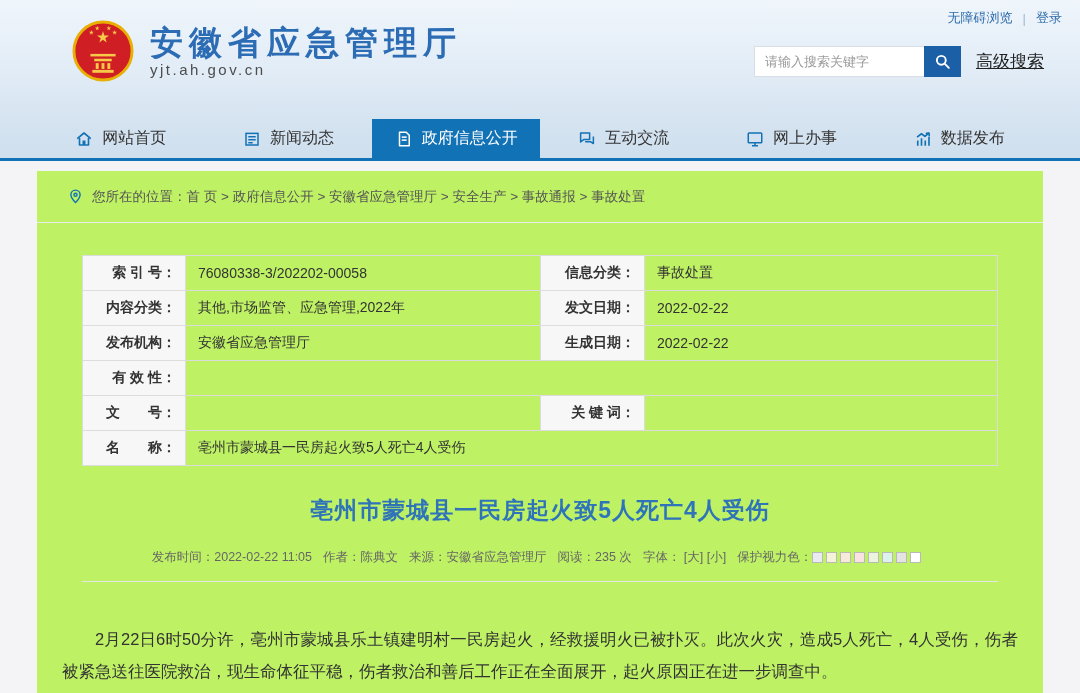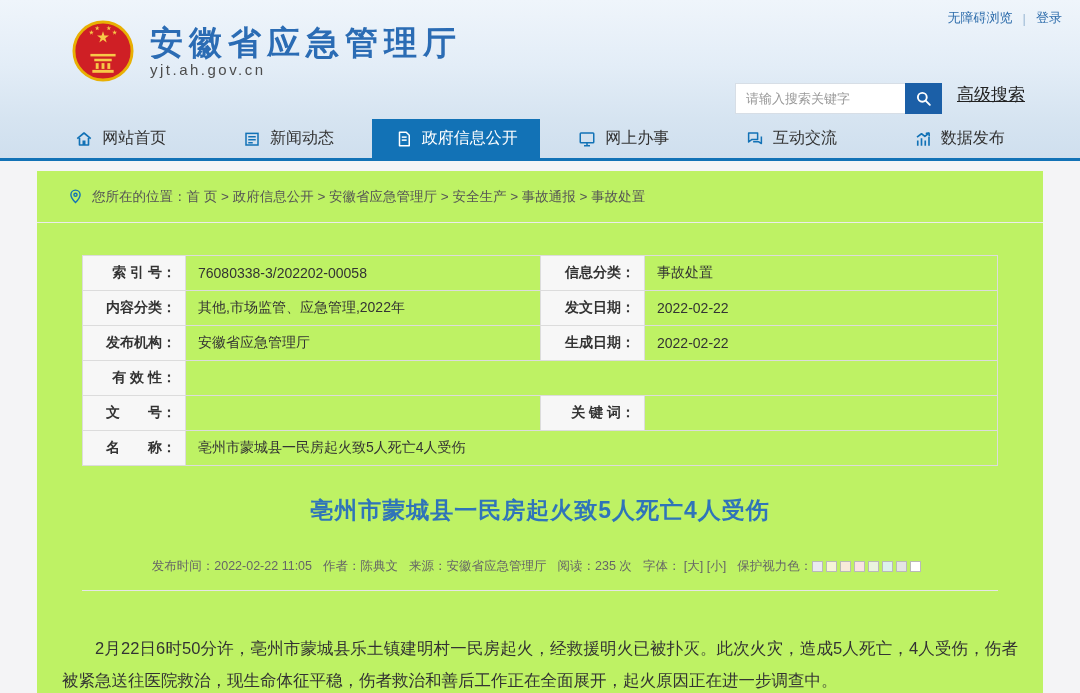--- a/index.html
+++ b/index.html
@@ -21,21 +21,21 @@
   .topbar .sep { color:#9db9d4; }
   .logo-row { display:flex; align-items:center; padding:20px 0 0 72px; }
   .emblem { width:62px; height:62px; flex:0 0 62px; }
   .logo-text { margin-left:16px; }
   .site-name {
     font-size:33px; font-weight:bold; color:#2b6cb4; letter-spacing:6px; line-height:36px;
   }
   .site-url {
     font-size:15px; font-weight:normal; color:#4d4d4d; letter-spacing:2.5px; 
   }
-  .search-area { position:absolute; top:46px; right:55px; display:flex; align-items:flex-start;margin-top:37px; }
+  .search-area { position:absolute; top:46px; right:36px; display:flex; align-items:center; }
   .search-input {
     width:170px; height:31px; border:1px solid #d7dee6; border-right:none;
     padding:0 10px; font-size:13px; color:#333; outline:none; background:#fff;
     font-family:"Liberation Sans","DejaVu Sans",sans-serif;
   }
   .search-input::placeholder { color:#999; }
   .search-btn {
     width:37px; height:31px; background:#1b5fa7; border:none; cursor:pointer;
     display:flex; align-items:center; justify-content:center;
   }
@@ -76,21 +76,21 @@
   .info-table td.val { padding-left:12px; color:#333; }
   
   .article-title {
     text-align:center; color:#2f74b9; font-size:23px; font-weight:bold; margin-top:29px;
     letter-spacing:1px;
   }
   .article-meta {
     text-align:center; color:#666; font-size:12.5px; margin-top:19px;
     display:flex; justify-content:center; align-items:center; gap:4px;
   }
-  .article-meta .grp { margin:13px 7px 0 0; }
+  .article-meta .grp { margin:4px 7px 0 0; }
   .article-meta .fontsize { cursor:pointer; }
   .eye-swatches { display:inline-flex; gap:3px; vertical-align:middle; }
   .eye-swatch { width:11px; height:11px; border:1px solid #b9b9b9; cursor:pointer; display:inline-block; }
   .divider { border-top:1px solid #e6e6e6; margin:15px 45px 0; }
   .article-body {
     padding:41px 25px 0; font-size:16.5px; color:#333; line-height:32px;
     text-align:justify; text-indent:2em;
   }
 </style>
 </head>
@@ -168,36 +168,36 @@
           <svg viewBox="0 0 24 24" fill="none" stroke="currentColor" stroke-width="2" stroke-linejoin="round">
             <path d="M6 3h9l4 4v14H6z"></path>
             <line x1="9" y1="9.5" x2="15.5" y2="9.5"></line>
             <line x1="9" y1="13.5" x2="15.5" y2="13.5"></line>
           </svg>
         </span>
         <span>政府信息公开</span>
       </div>
       <div class="nav-item">
         <span style="display: inline-flex;">
+          <svg viewBox="0 0 24 24" fill="none" stroke="currentColor" stroke-width="2" stroke-linejoin="round">
+            <path d="M3.5 4h12v8.5H8L3.5 16z"></path>
+            <path d="M20.5 8.5V18l-4-2.5H9.5"></path>
+          </svg>
+        </span>
+        <span>互动交流</span>
+      </div>
+      <div class="nav-item">
+        <span style="display: inline-flex;">
           <svg viewBox="0 0 24 24" fill="none" stroke="currentColor" stroke-width="2">
             <rect x="3" y="4" width="18" height="13" rx="1"></rect>
             <line x1="12" y1="17" x2="12" y2="20.5"></line>
             <line x1="8" y1="21" x2="16" y2="21"></line>
           </svg>
         </span>
         <span>网上办事</span>
-      </div>
-      <div class="nav-item">
-        <span style="display: inline-flex;">
-          <svg viewBox="0 0 24 24" fill="none" stroke="currentColor" stroke-width="2" stroke-linejoin="round">
-            <path d="M3.5 4h12v8.5H8L3.5 16z"></path>
-            <path d="M20.5 8.5V18l-4-2.5H9.5"></path>
-          </svg>
-        </span>
-        <span>互动交流</span>
       </div>
       <div class="nav-item">
         <span style="display: inline-flex;">
           <svg viewBox="0 0 24 24" fill="none" stroke="currentColor" stroke-width="2.2">
             <line x1="5" y1="21" x2="5" y2="14"></line>
             <line x1="10" y1="21" x2="10" y2="11"></line>
             <line x1="15" y1="21" x2="15" y2="14"></line>
             <line x1="20" y1="21" x2="20" y2="9"></line>
             <path d="M4 9.5l6-4.5 4.5 3.5L20 4" stroke-linejoin="round"></path>
             <path d="M20 4l.3 3.5M20 4l-3.4.4" stroke-linecap="round"></path>

